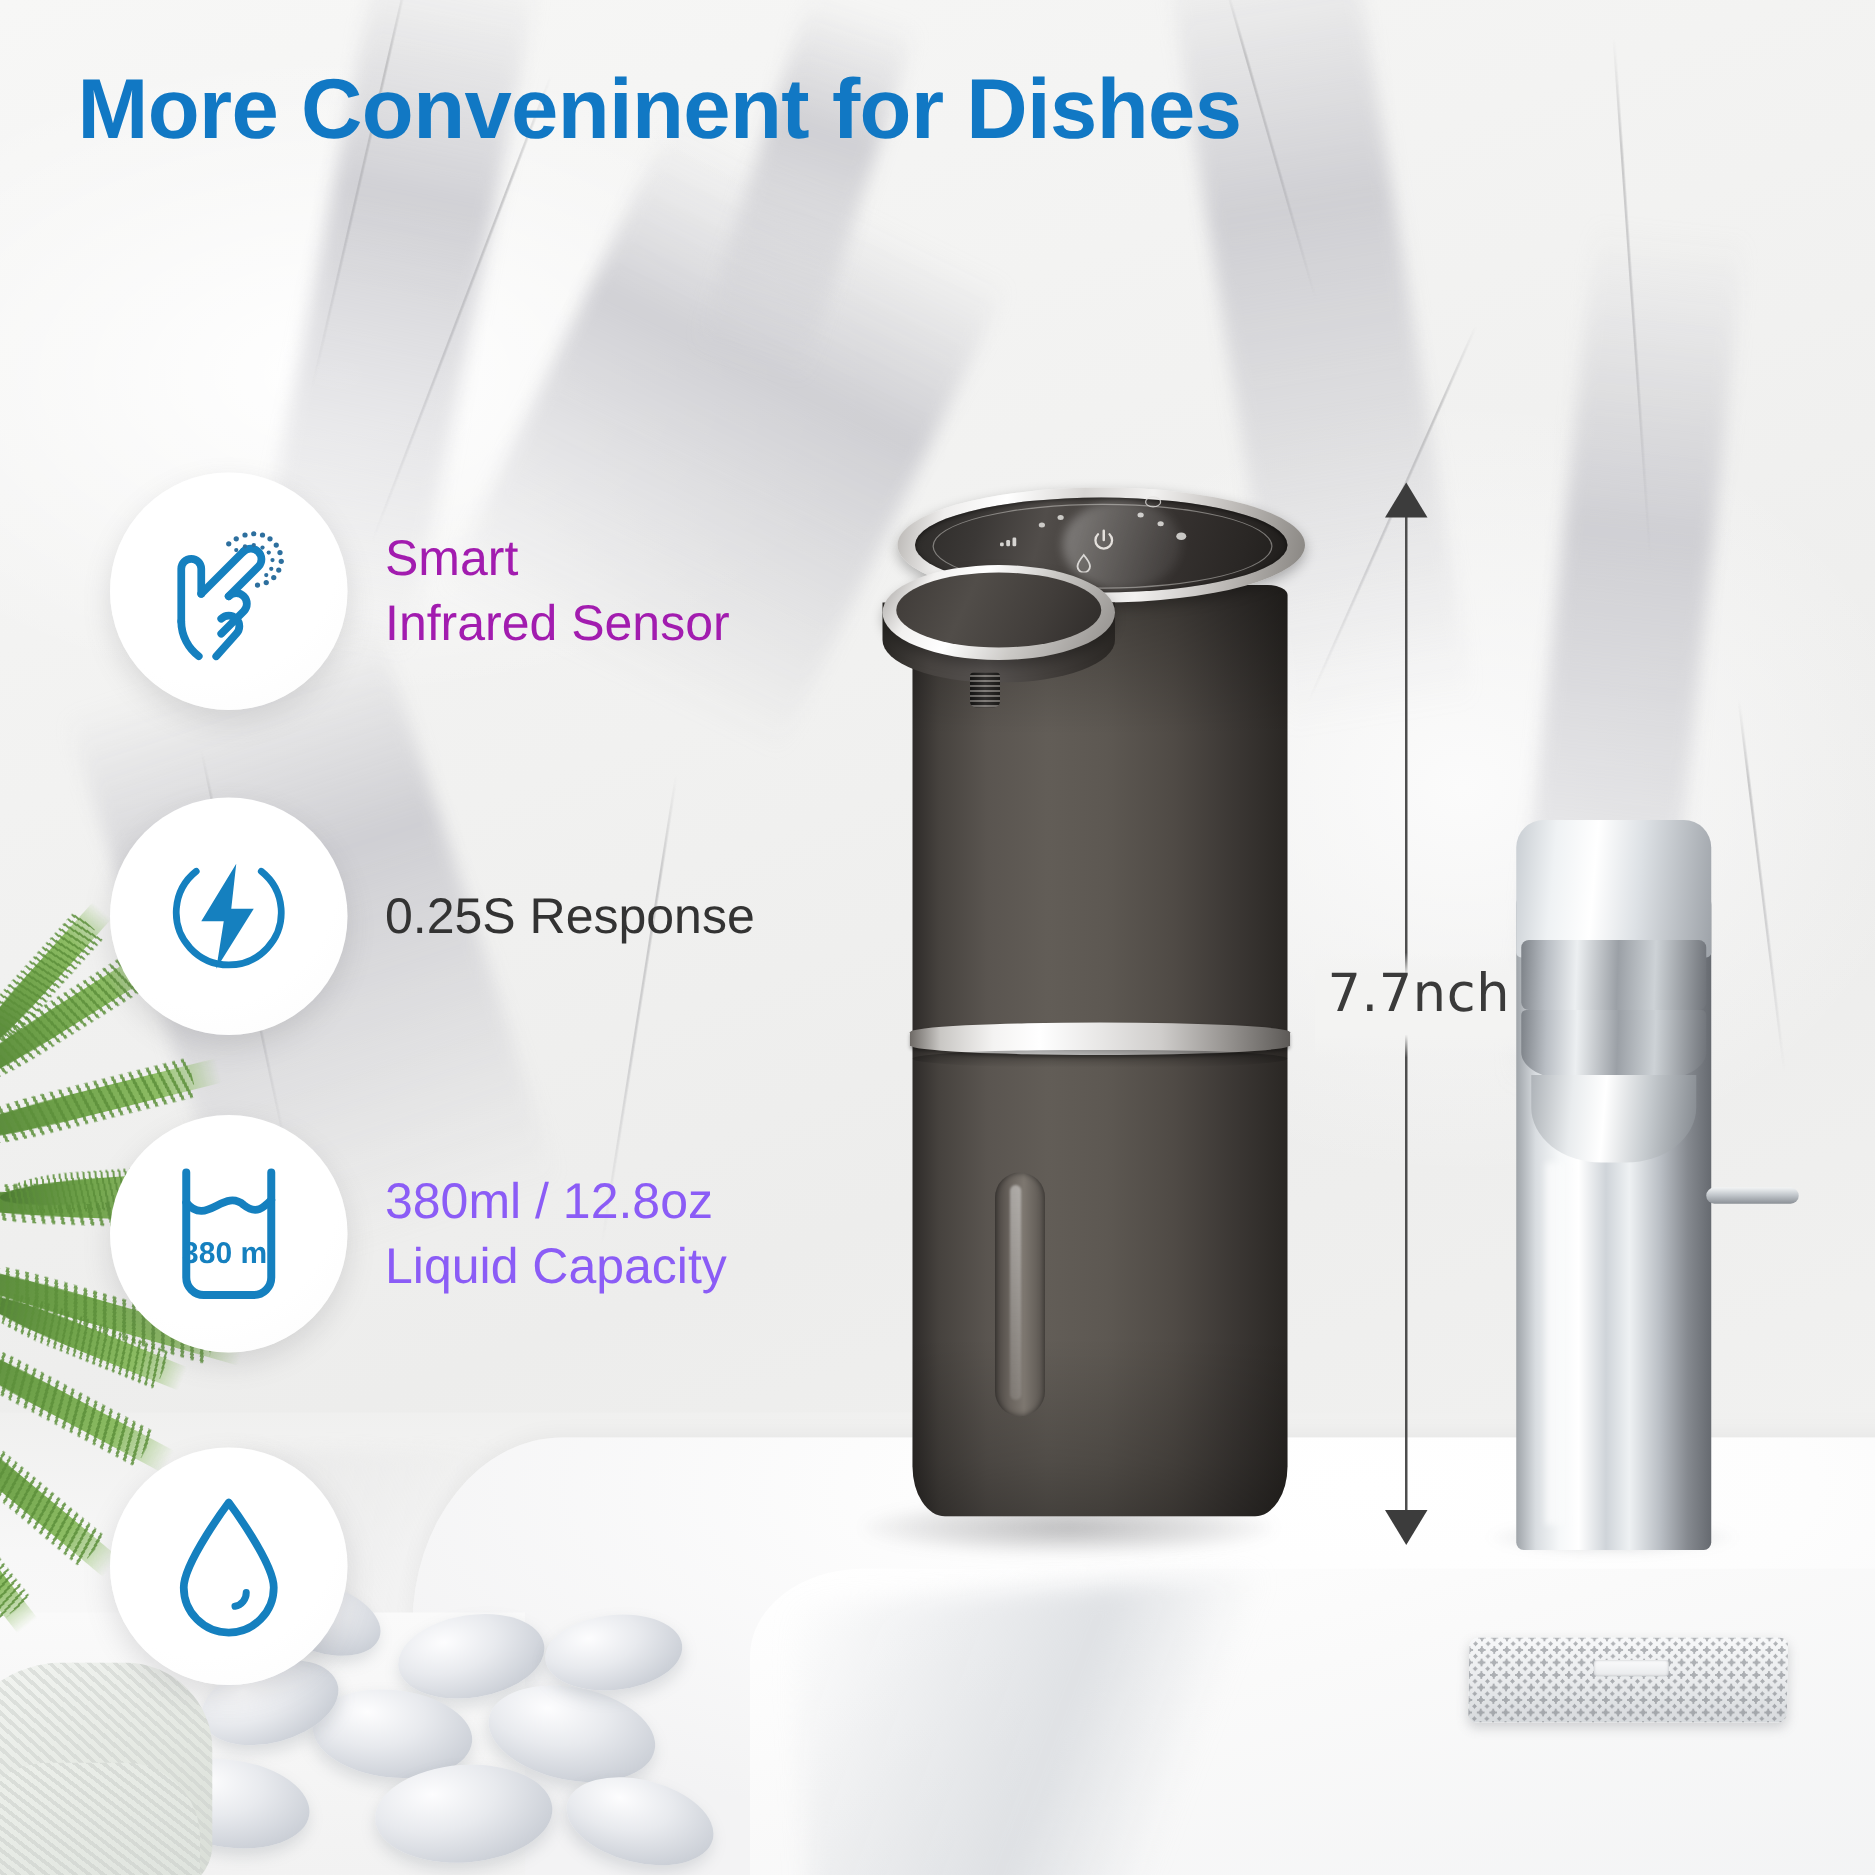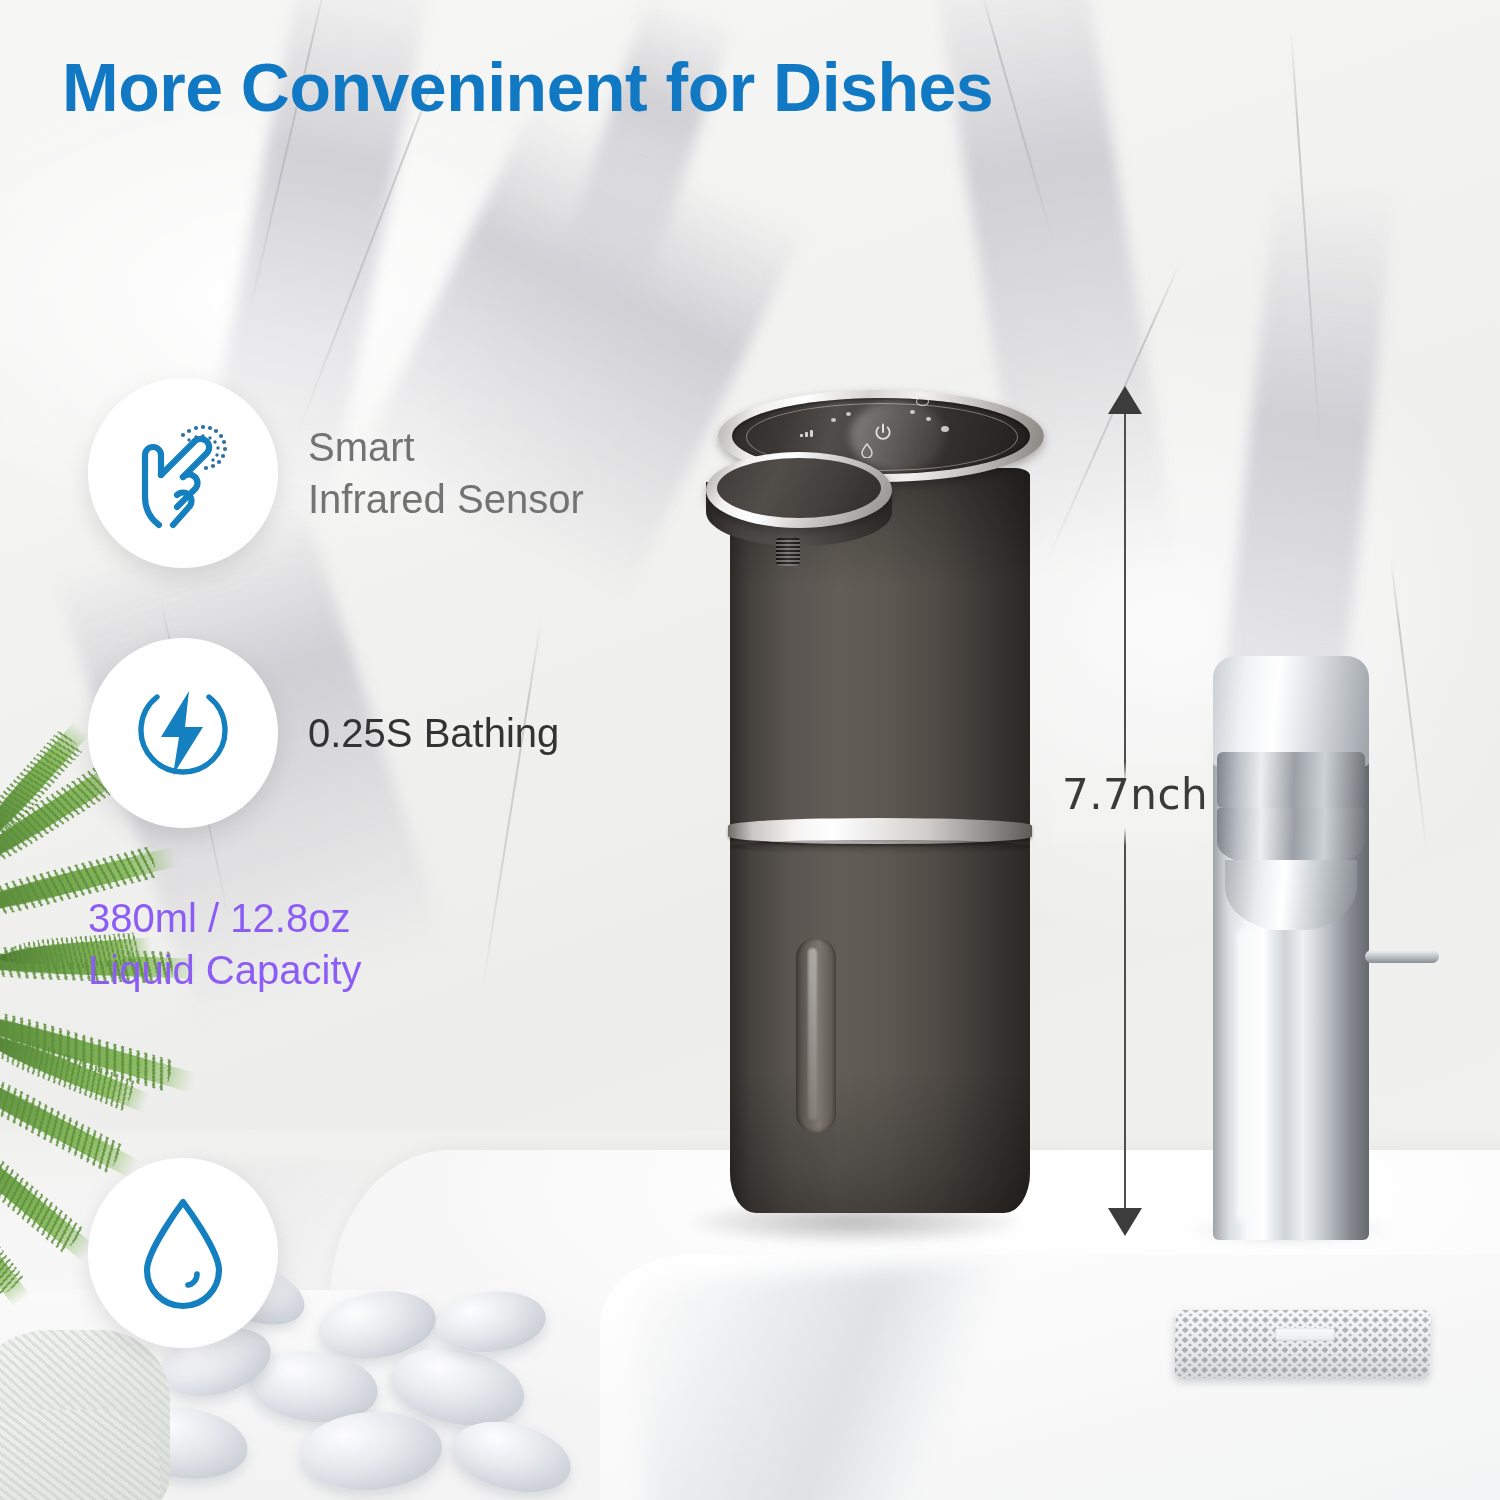--- a/index.html
+++ b/index.html
@@ -579,35 +579,42 @@
             <circle cx="73" cy="24" r="1.7"></circle>
           <circle cx="80" cy="23" r="1.7"></circle>
             <circle cx="87" cy="25" r="1.7"></circle>
           <circle cx="92" cy="29" r="1.7"></circle>
             <circle cx="95" cy="35" r="1.7"></circle>
           <circle cx="94" cy="42" r="1.7"></circle>
             <circle cx="90" cy="47" r="1.7"></circle>
         </g>
       </svg>
     </div>
-    <div class="feature-text" style="color:#737373;">Smart
+    <div class="feature-text" style="color:#a21caf;">Smart
 Infrared Sensor</div>
   </div>
 
   <div class="feature" style="left:88px; top:638px;">
     <div class="badge">
       <svg width="112" height="112" viewBox="0 0 112 112">
         <path d="M30 20 A42 42 0 1 0 82 20" fill="none" stroke="#1580bf" stroke-width="5.4" stroke-linecap="round"></path>
         <path d="M62 14 L34 60 L52 60 L46 98 L76 50 L58 50 Z" fill="#1580bf"></path>
       </svg>
     </div>
-    <div class="feature-text" style="color:#333333;">0.25S Bathing</div>
+    <div class="feature-text" style="color:#333333;">0.25S Response</div>
   </div>
 
   <div class="feature" style="left:88px; top:892px;">
+    <div class="badge">
+      <svg width="120" height="122" viewBox="0 0 120 122">
+        <path d="M26 12 L26 96 a14 14 0 0 0 14 14 L80 110 a14 14 0 0 0 14 -14 L94 12" fill="none" stroke="#1580bf" stroke-width="6.4" stroke-linecap="round" stroke-linejoin="round"></path>
+        <path d="M26 36 C42 56 56 24 72 38 C82 46 88 40 94 34" fill="none" stroke="#1580bf" stroke-width="6.2" stroke-linecap="round"></path>
+        <text x="60" y="84" text-anchor="middle" font-family="Liberation Sans, sans-serif" font-size="24" font-weight="bold" fill="#1580bf">380 ml</text>
+      </svg>
+    </div>
     <div class="feature-text" style="color:#8b5cf6;">380ml / 12.8oz
 Liquid Capacity</div>
   </div>
 
   <div class="feature" style="left:88px; top:1158px;">
     <div class="badge">
       <svg width="112" height="118" viewBox="0 0 112 118">
         <path d="M56 8 C56 8 20 56 20 76 a36 36 0 0 0 72 0 C92 56 56 8 56 8 Z" fill="none" stroke="#1580bf" stroke-width="6.2" stroke-linejoin="round"></path>
         <path d="M70 80 a11 11 0 0 1 -9 11" fill="none" stroke="#1580bf" stroke-width="5.6" stroke-linecap="round"></path>
       </svg>

